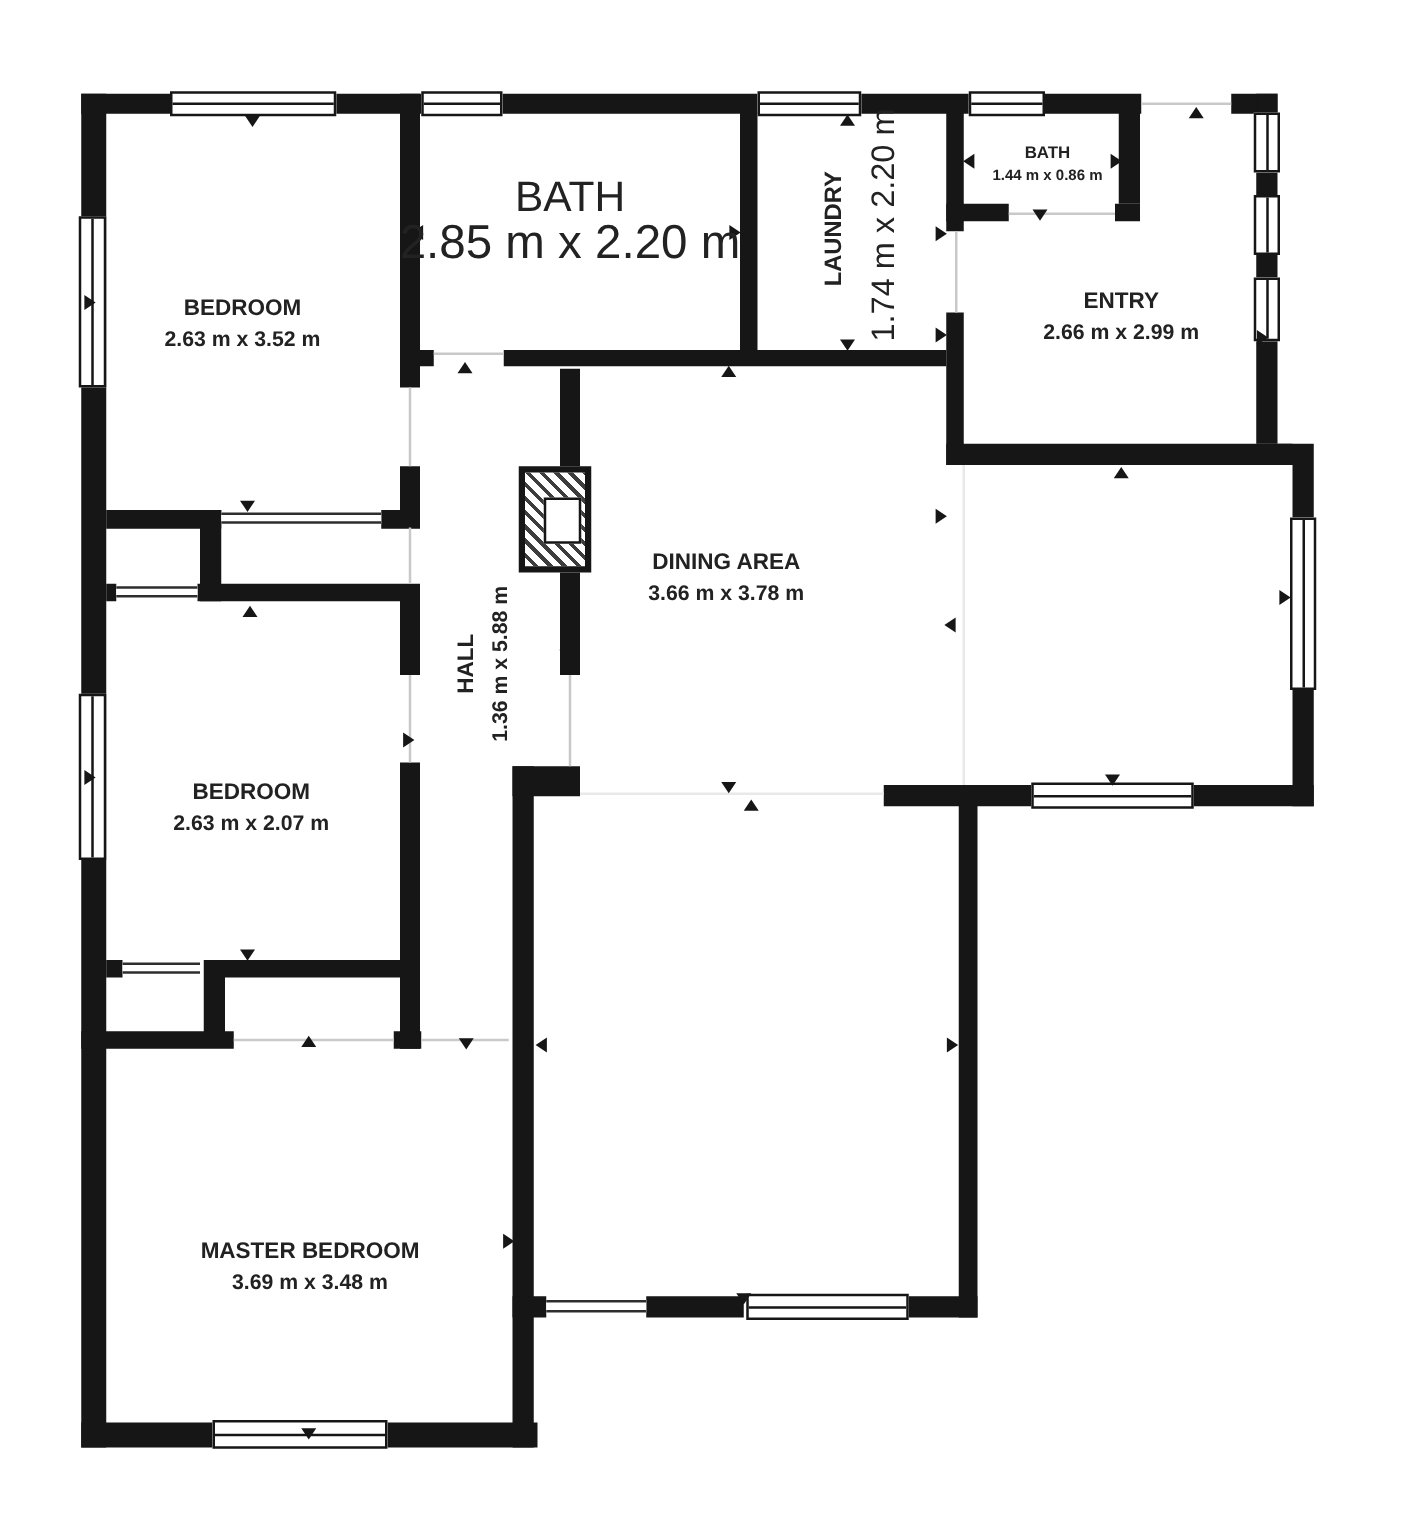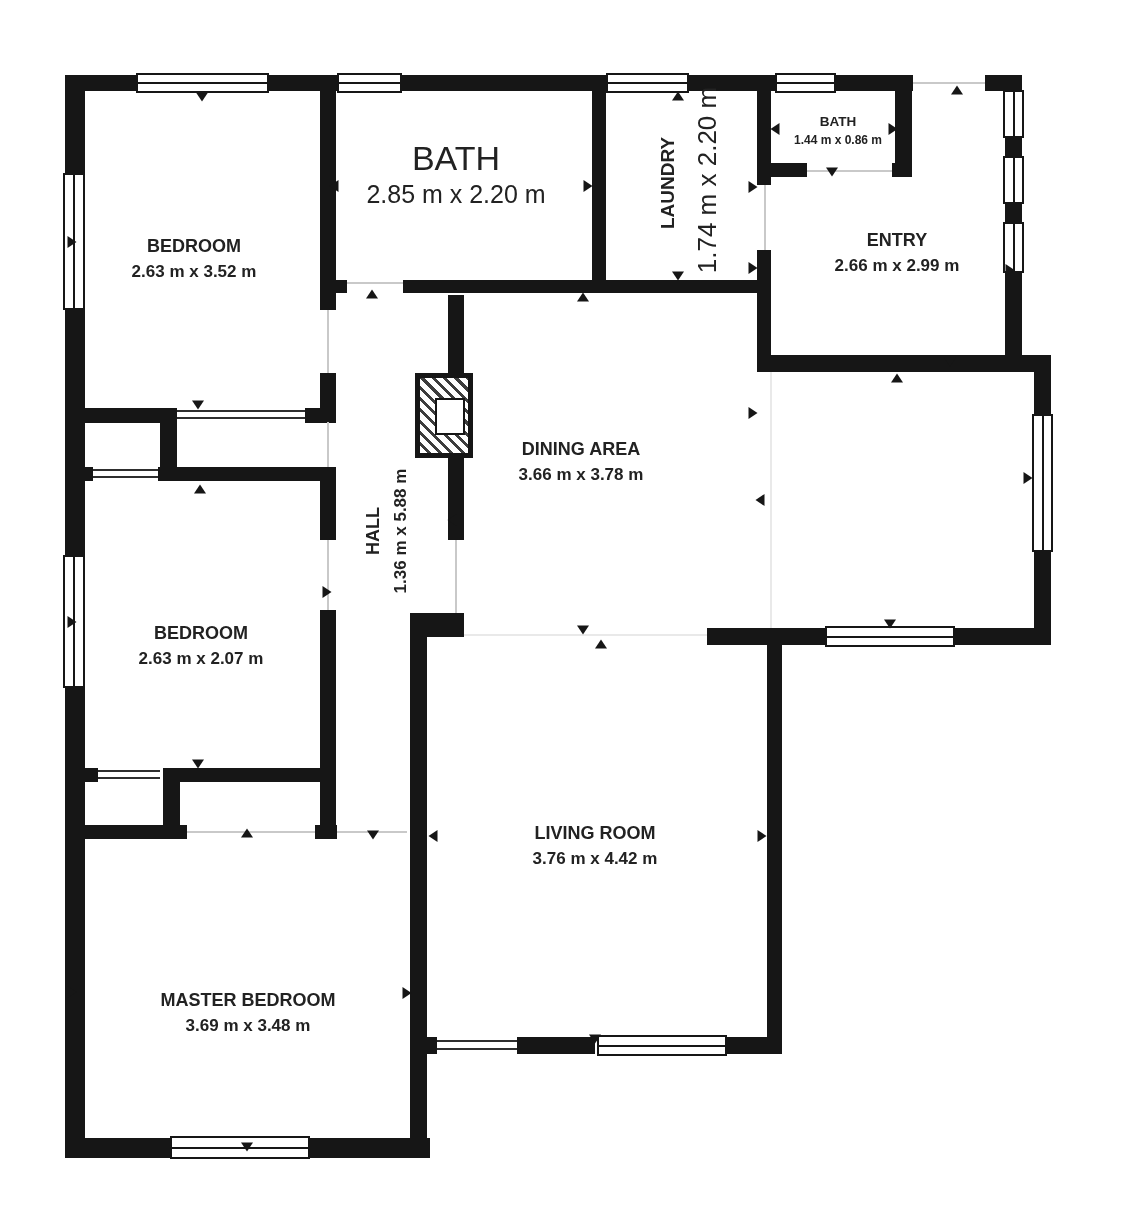--- a/index.html
+++ b/index.html
@@ -28,21 +28,21 @@
   .tri.down{border-left:6px solid transparent;border-right:6px solid transparent;border-top:9px solid var(--wall);}
   .tri.left{border-top:6px solid transparent;border-bottom:6px solid transparent;border-right:9px solid var(--wall);}
   .tri.right{border-top:6px solid transparent;border-bottom:6px solid transparent;border-left:9px solid var(--wall);}
   .fireplace{position:absolute;box-sizing:border-box;border:5px solid var(--wall);
     background:repeating-linear-gradient(45deg,#ffffff 0 5px,#3d3d3d 5px 8px);}
   .firebox{position:absolute;background:#fff;border:2px solid var(--wall);box-sizing:border-box;}
   .label{position:absolute;transform:translate(-50%,-50%);text-align:center;
     font-weight:bold;font-size:18px;line-height:25px;color:var(--text);white-space:nowrap;}
   .label .rdims{font-size:17px;}
   .label.big{font-weight:400;font-size:34px;line-height:36px;}
-  .label.big .rdims{font-size:25px;}
+  .label.big .rdims{font-size:38px;}
   .label.small{font-size:13.5px;line-height:19px;}
   .label.small .rdims{font-size:12px;}
   .label.vert{transform:translate(-50%,-50%) rotate(-90deg);}
   .label.vert.dimbig{font-weight:400;font-size:26px;}
   .label.vert.lname{font-size:19px;}
 </style>
 </head>
 <body>
 
 <div class="plan">
@@ -209,23 +209,19 @@
   </div>
   <div class="label vert" style="left:400px;top:531px;font-size:17px">
     <span>1.36 m x 5.88 m</span>
   </div>
 
   <div class="label" style="left:201px;top:646px">
     <div class="rname">BEDROOM</div>
     <div class="rdims">2.63 m x 2.07 m</div>
   </div>
 
-  <div class="label" style="left:595px;top:846px">
-    <div class="rname">LIVING ROOM</div>
-    <div class="rdims">3.76 m x 4.42 m</div>
-  </div>
 
   <div class="label" style="left:248px;top:1013px">
     <div class="rname">MASTER BEDROOM</div>
     <div class="rdims">3.69 m x 3.48 m</div>
   </div>
 
 </div>
 
 </body></html>

